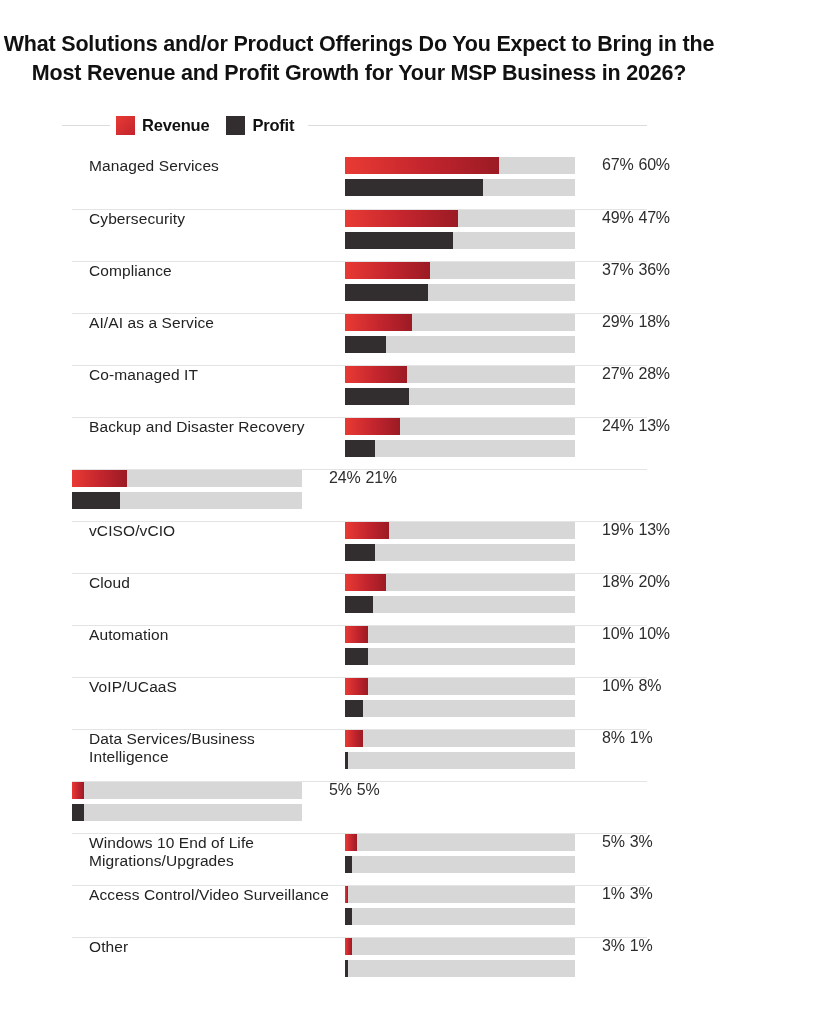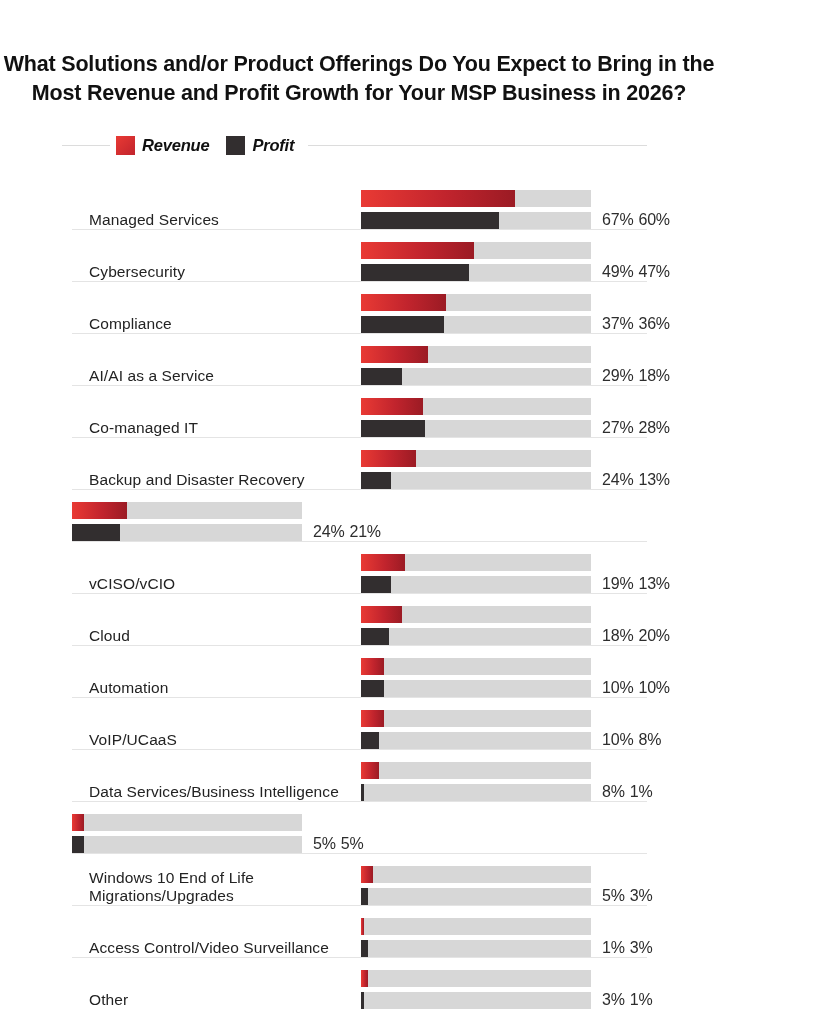--- a/index.html
+++ b/index.html
@@ -4,41 +4,40 @@
 <style>
   * { margin: 0; padding: 0; box-sizing: border-box; }
   html, body { background: #ffffff; }
   body {
     width: 815px;
     height: 1024px;
     font-family: "Liberation Sans", sans-serif;
     color: #222;
     overflow: hidden;
   }
-  .page { width: 718px; height: 1024px; padding-top: 50px; }
+  .page { width: 718px; height: 1024px; padding-top: 30px; }
 
   
   .title {
     max-width: 712px;
     margin: 0 auto 26px auto;
     text-align: center;
     font-size: 21.5px;
     line-height: 1.37;
     font-weight: bold;
     letter-spacing: -0.2px;
     color: #111;
   }
 
   
   .legend {
     display: flex;
     align-items: center;
     margin: 0 71px 20px 62px;
     height: 22px;
-    font-style: italic;
   }
   .legend-rule { height: 1px; background: #dcdcdc; }
   .legend-rule.left { width: 48px; margin-right: 6px; }
   .legend-rule.right { flex: 1; margin-left: 14px; }
   .swatch {
     width: 19px; height: 19px;
     display: inline-block;
     flex: 0 0 auto;
   }
   .swatch.revenue { background: linear-gradient(135deg, var(--rev-start), var(--rev-mid)); }
@@ -49,22 +48,23 @@
     color: #111;
     margin-left: 7px;
     letter-spacing: -0.2px;
   }
   .legend-label.first { margin-right: 17px; }
 
   
   .rows { margin: 0 71px 0 72px; }
   .row {
     display: flex;
-    align-items: flex-end;
+    align-items: flex-start;
     height: 52px;
+    gap: 16px;
   }
   .row + .row { border-top: 1px solid #e4e4e4; }
   .row-label {
     width: 370px;
     padding-left: 17px;
     font-size: 15.5px;
     color: #232323;
     letter-spacing: 0.1px;
   }
   .bars {

